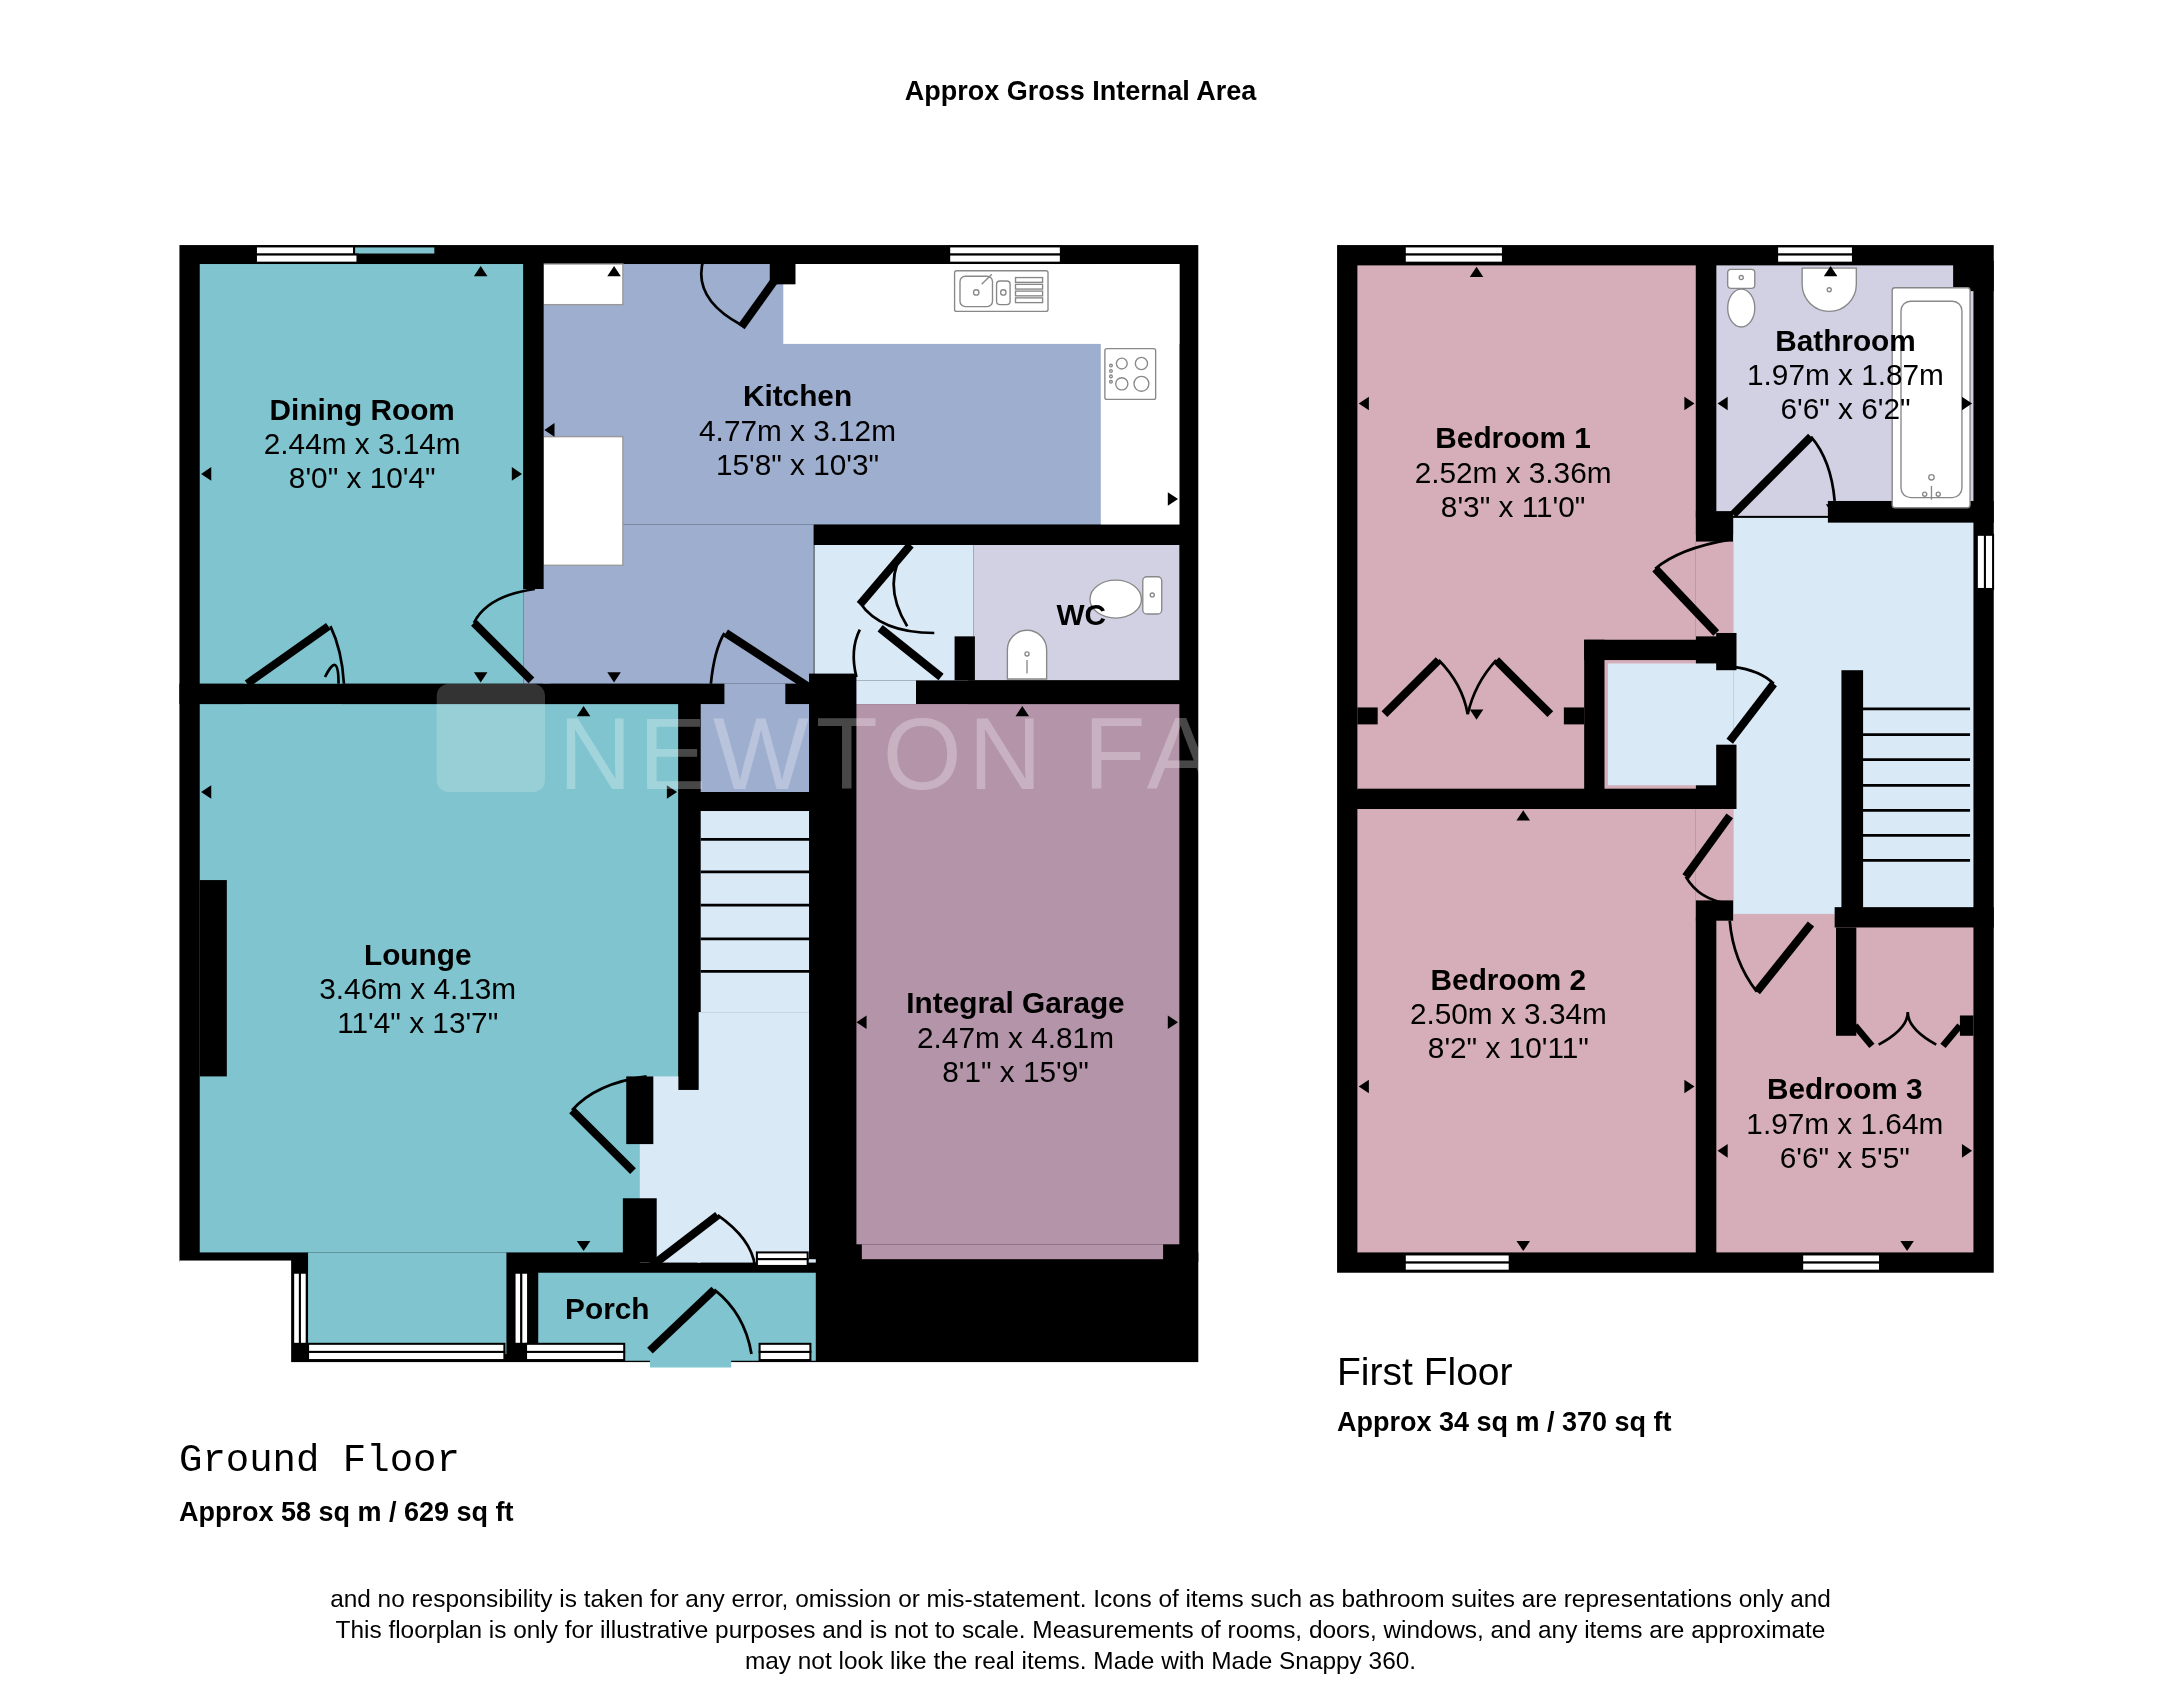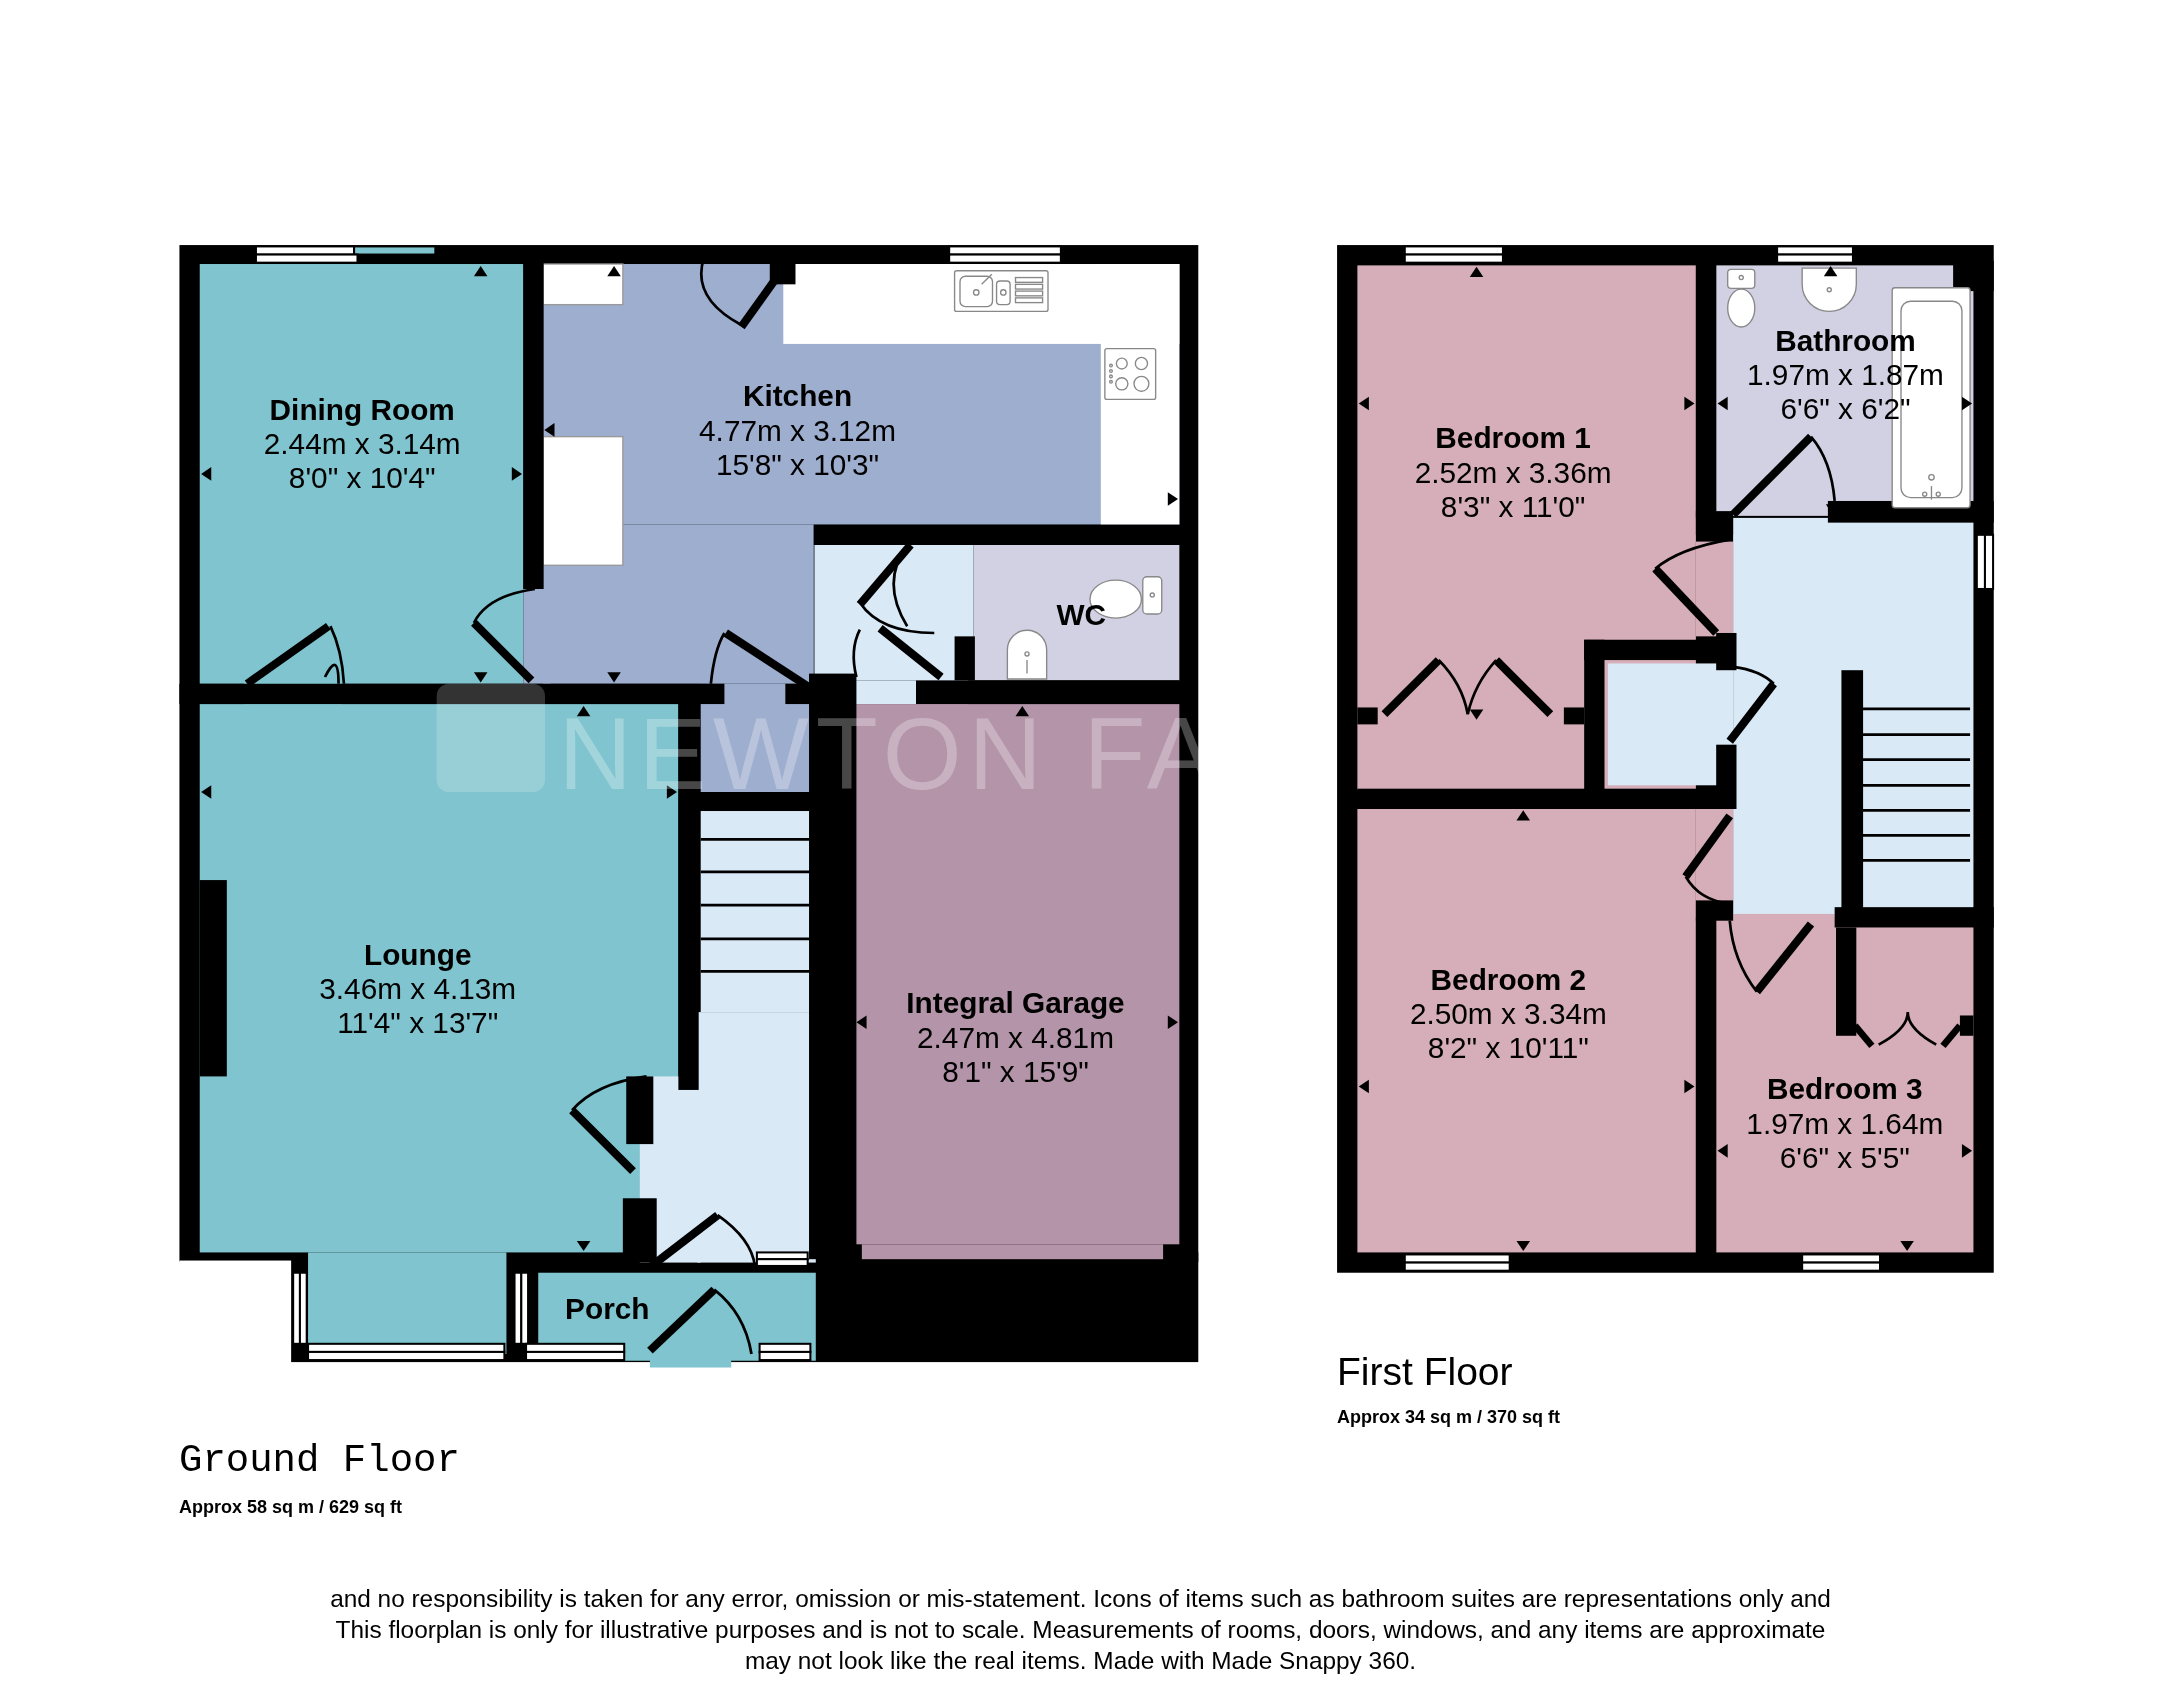--- a/index.html
+++ b/index.html
@@ -3,28 +3,29 @@
 <meta charset="utf-8">
 <style>
   html, body { margin: 0; padding: 0; background: #ffffff; }
   body { width: 2161px; height: 1706px; position: relative; overflow: hidden; font-family: "Liberation Sans", sans-serif; color: #000; }
   #plan { position: absolute; left: 0; top: 0; width: 2161px; height: 1706px; }
   .t { font-family: "Liberation Sans", sans-serif; fill: #000; }
   .room-name { font-weight: bold; font-size: 44px; text-anchor: middle; }
   .room-dim { font-size: 44px; text-anchor: middle; }
   .header { position: absolute; left: 0; top: 74px; width: 2161px; text-align: center; font-weight: bold; font-size: 27px; line-height: 35px; }
   .floor-title { position: absolute; font-size: 39px; }
-  .floor-area { position: absolute; font-weight: bold; font-size: 18px; }
+  .floor-area { position: absolute; font-weight: bold; font-size: 27px; }
   .disclaimer { position: absolute; left: 203px; width: 1755px; top: 1583px; text-align: center; font-size: 24.4px; line-height: 31px; }
   .wm { font-family: "Liberation Sans", sans-serif; font-size: 150px; fill: #ffffff; fill-opacity: 0.28; letter-spacing: 10px; }
 </style>
 </head>
 <body>
 
 <div class="header">
+  <div>Approx Gross Internal Area</div>
 </div>
 
 <svg id="plan" viewBox="0 0 3192 2520" xmlns="http://www.w3.org/2000/svg">
   <defs>
     <marker id="none"></marker>
   </defs>
 
   <g>
 
     <rect x="265" y="362" width="1505" height="1502" fill="#000"></rect>

